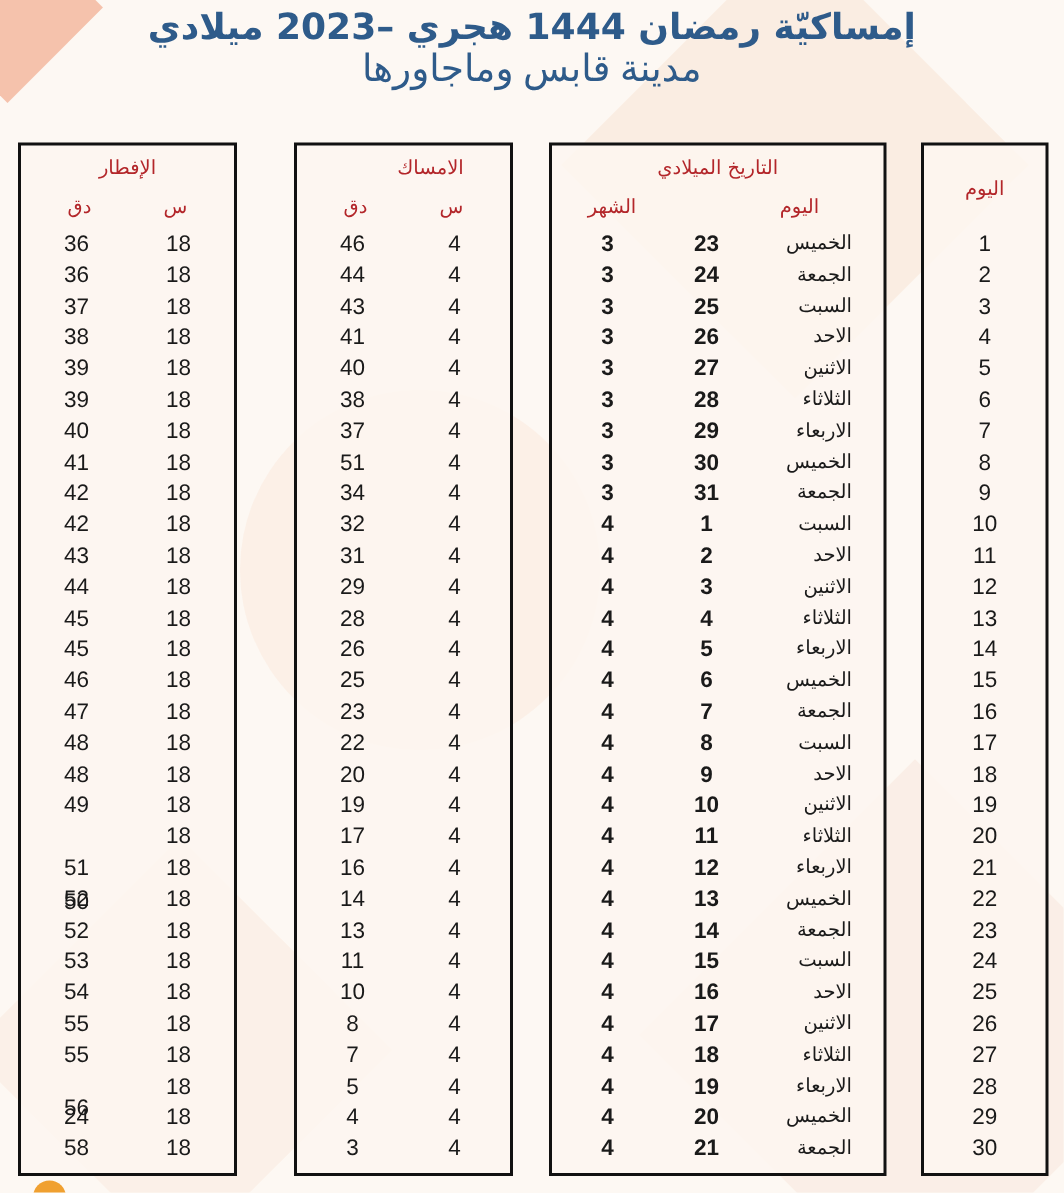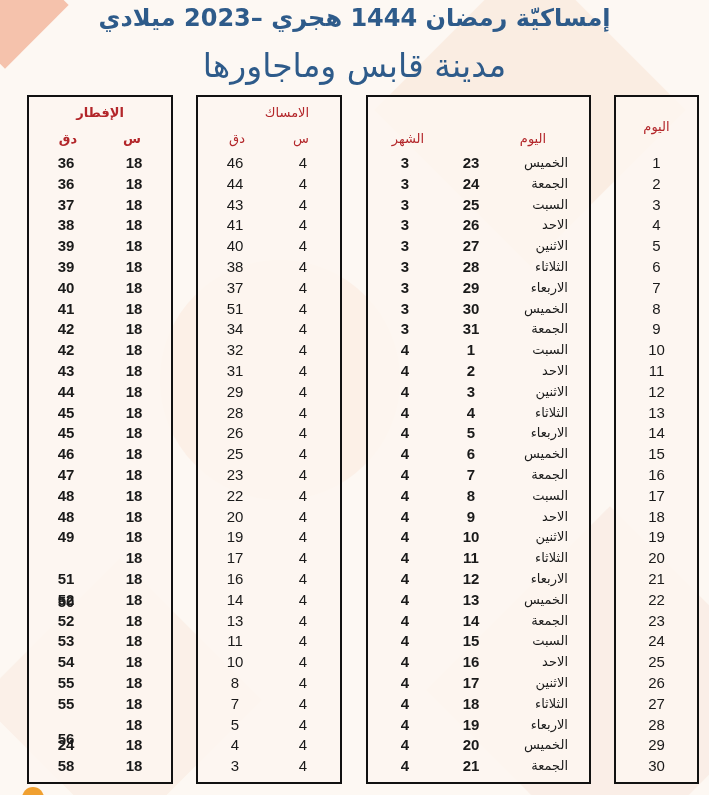--- a/index.html
+++ b/index.html
@@ -14,28 +14,28 @@
   .bg3 { left: 160px; top: 260px; width: 240px; height: 240px; border-radius: 50%; background: #fbeee4; opacity: .8; }
   .bg4 { left: 480px; top: 560px; width: 260px; height: 260px; background: #f8e6dc; transform: rotate(45deg); opacity: .55; }
   .bg5 { left: 20px; top: 600px; width: 200px; height: 200px; background: #f9e9df; transform: rotate(45deg); opacity: .55; }
   .orange-dot { position: absolute; left: 22px; bottom: -14px; width: 22px; height: 22px; border-radius: 50%; background: #f0a030; }
 
   .title {
     position: absolute; left: 0; width: 709px; text-align: center; direction: rtl;
     color: #2e5b8a; font-family: "DejaVu Sans", sans-serif; font-weight: bold;
   }
   .title1 { top: 4px; font-size: 24px; }
-  .title2 { top: 46px; font-size: 33px; font-weight: normal; }
+  .title2 { top: 31px; font-size: 25px; font-weight: normal; font-family: Liberation Serif, serif; }
 
   .box {
     position: absolute; top: 95px; height: 689px;
     border: 2.5px solid #111; box-sizing: border-box;
     background: rgba(253, 246, 240, 0.85);
   }
-  .box-iftar { left: 27px; width: 146px; font-weight: bold; }
+  .box-iftar { left: 12px; width: 146px; }
   .box-imsak { left: 196px; width: 146px; }
   .box-date { left: 366px; width: 225px; }
   .box-day  { left: 614px; width: 85px; }
 
   .hdr { position: absolute; color: #b3262a; font-family: "DejaVu Sans", sans-serif; font-size: 13px; direction: rtl; text-align: center; }
   .sub { position: absolute; color: #b3262a; font-family: "DejaVu Sans", sans-serif; font-size: 13px; direction: rtl; text-align: center; }
 
   .rows { position: absolute; top: 56px; left: 0; right: 0; }
   .row { position: relative; height: 20.8px; }
   .cell { position: absolute; top: 0; font-size: 15px; color: #1a1a1a; text-align: center; line-height: 20px; }
@@ -305,20 +305,21 @@
         <span class="cell " style="left:12px;width:50px;">4</span>
       </div>
       <div class="row">
         <span class="cell " style="left:80px;width:50px;">4</span>
         <span class="cell " style="left:12px;width:50px;">3</span>
       </div>
     </div>
 </div>
 
 <div class="box box-date">
+  <div class="hdr" style="left:0;right:0;top:8px;">التاريخ الميلادي</div>
   <div class="sub" style="left:130px;width:70px;top:34px;">اليوم</div>
   <div class="sub" style="left:10px;width:60px;top:34px;">الشهر</div>
   <div class="rows" id="rows-date">
       <div class="row">
         <span class="cell ar" style="left:100px;width:100px;">الخميس</span>
         <span class="cell bold" style="left:78px;width:50px;">23</span>
         <span class="cell bold" style="left:12px;width:50px;">3</span>
       </div>
       <div class="row">
         <span class="cell ar" style="left:100px;width:100px;">الجمعة</span>

